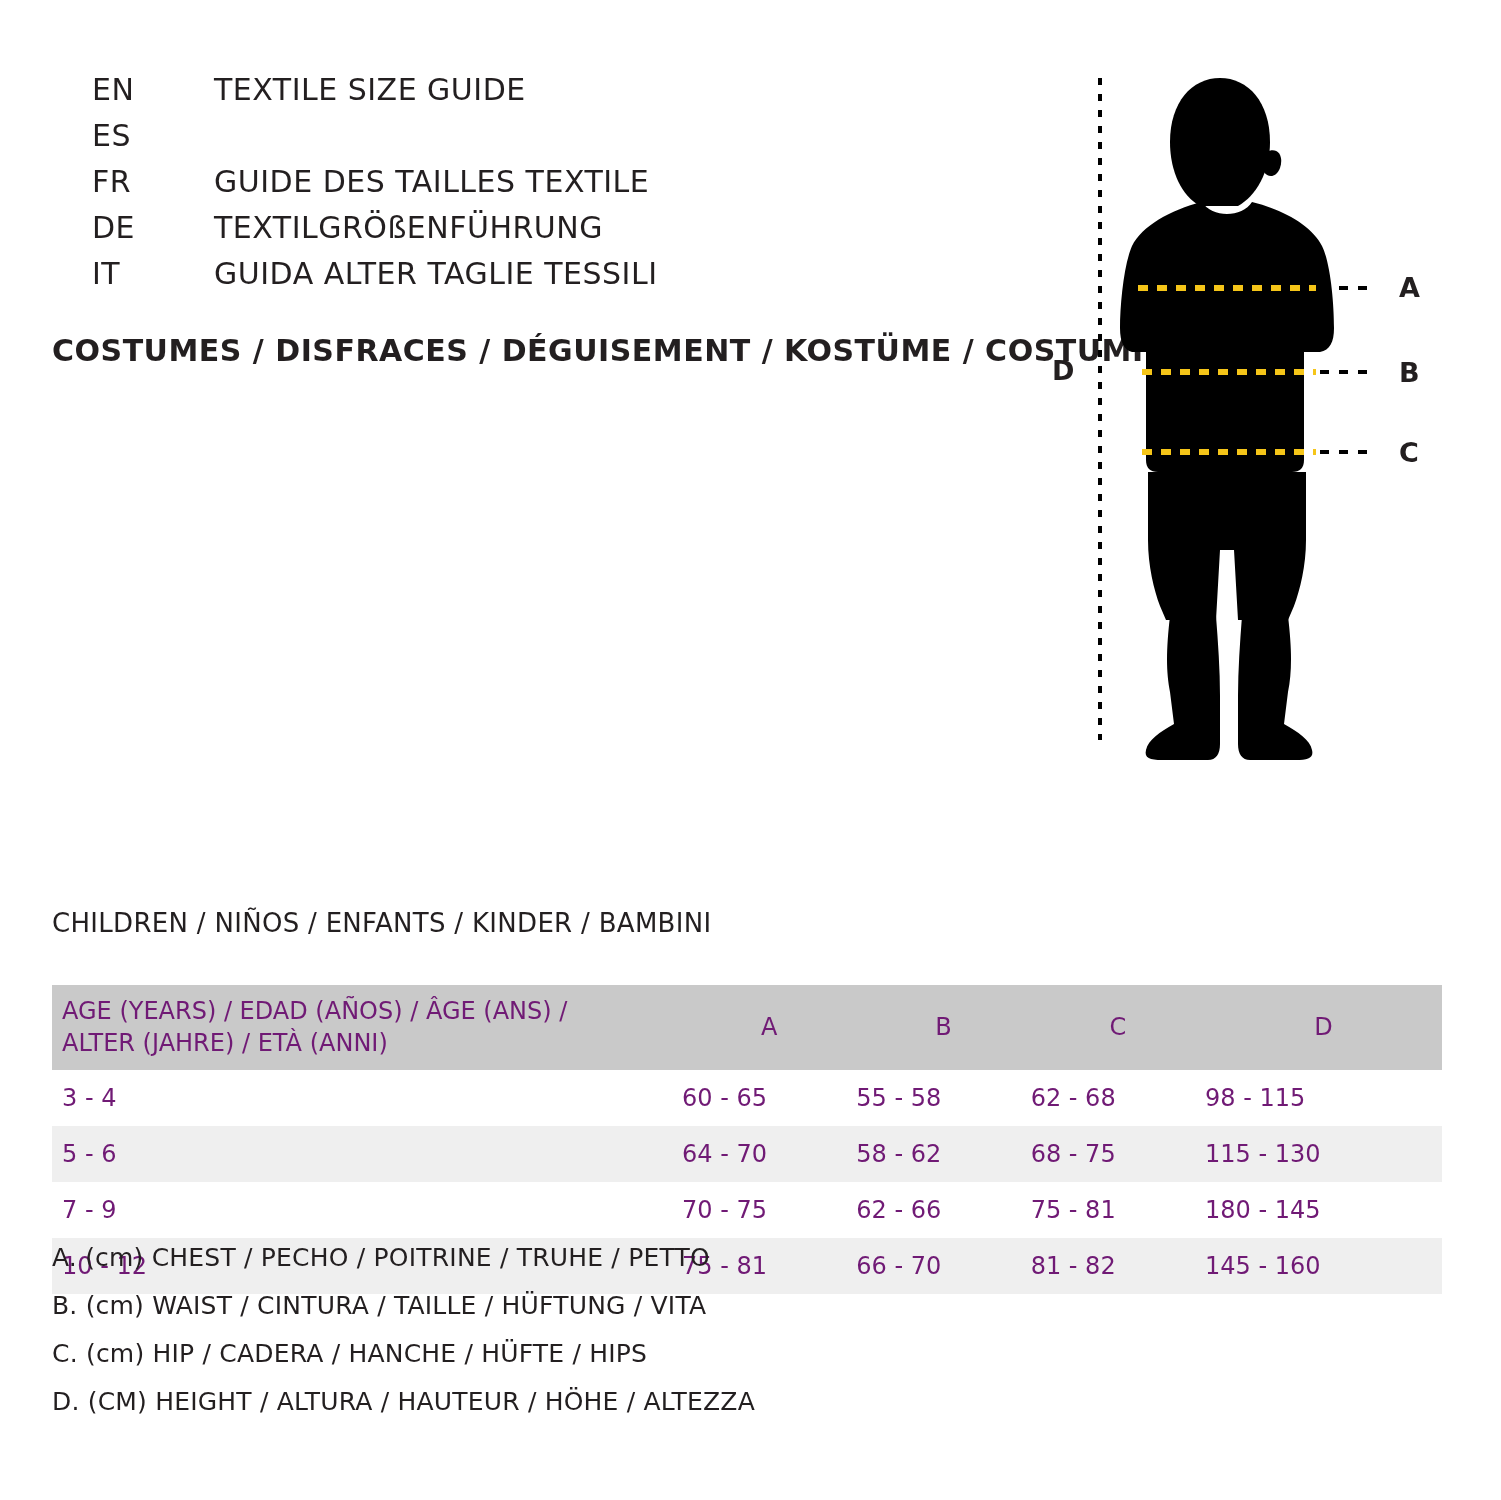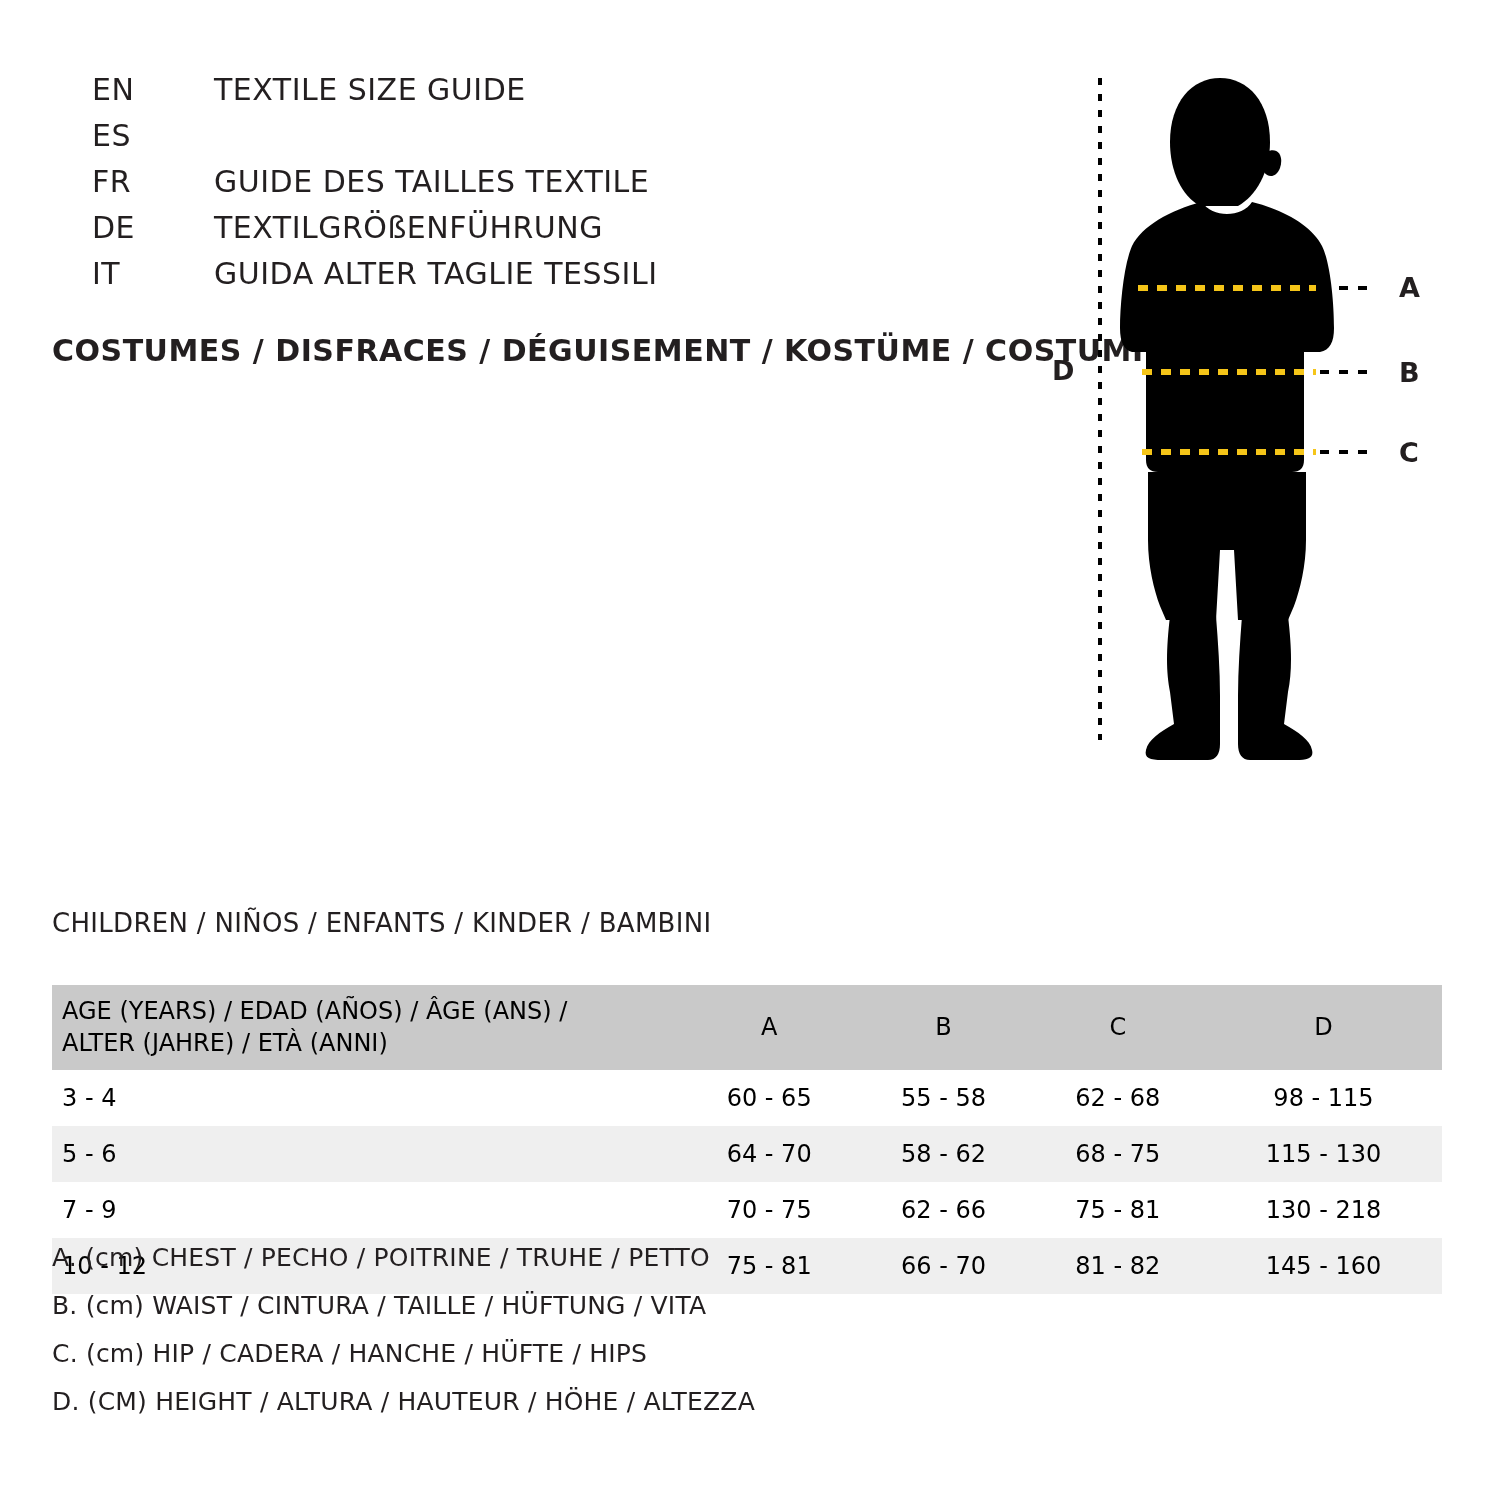--- a/index.html
+++ b/index.html
@@ -86,38 +86,38 @@
     letter-spacing: 0.3px;
   }
 
   table.size-table {
     position: absolute;
     left: 52px;
     top: 985px;
     width: 1390px;
     border-collapse: collapse;
     font-size: 24px;
-    color: #000000;
+    color: #701a75;
   }
   table.size-table thead th {
     background: #c9c9c9;
     font-weight: normal;
     text-align: center;
     padding: 10px 0;
     height: 62px;
     vertical-align: middle;
   }
   table.size-table thead th.age-head {
     text-align: left;
     padding-left: 10px;
     line-height: 1.35;
     width: 620px;
   }
   table.size-table tbody td {
-    text-align: center;
+    text-align: left;
     padding: 8px 0;
     height: 40px;
   }
   table.size-table tbody td.age-cell {
     text-align: left;
     padding-left: 10px;
   }
   table.size-table tbody tr.row-odd td {
     background: #ffffff;
   }
@@ -257,21 +257,21 @@
       <td>64 - 70</td>
       <td>58 - 62</td>
       <td>68 - 75</td>
       <td>115 - 130</td>
     </tr>
     <tr class="row-odd">
       <td class="age-cell">7 - 9</td>
       <td>70 - 75</td>
       <td>62 - 66</td>
       <td>75 - 81</td>
-      <td>130 - 218</td>
+      <td>180 - 145</td>
     </tr>
     <tr class="row-even">
       <td class="age-cell">10 - 12</td>
       <td>75 - 81</td>
       <td>66 - 70</td>
       <td>81 - 82</td>
       <td>145 - 160</td>
     </tr>
   </tbody>
 </table>

